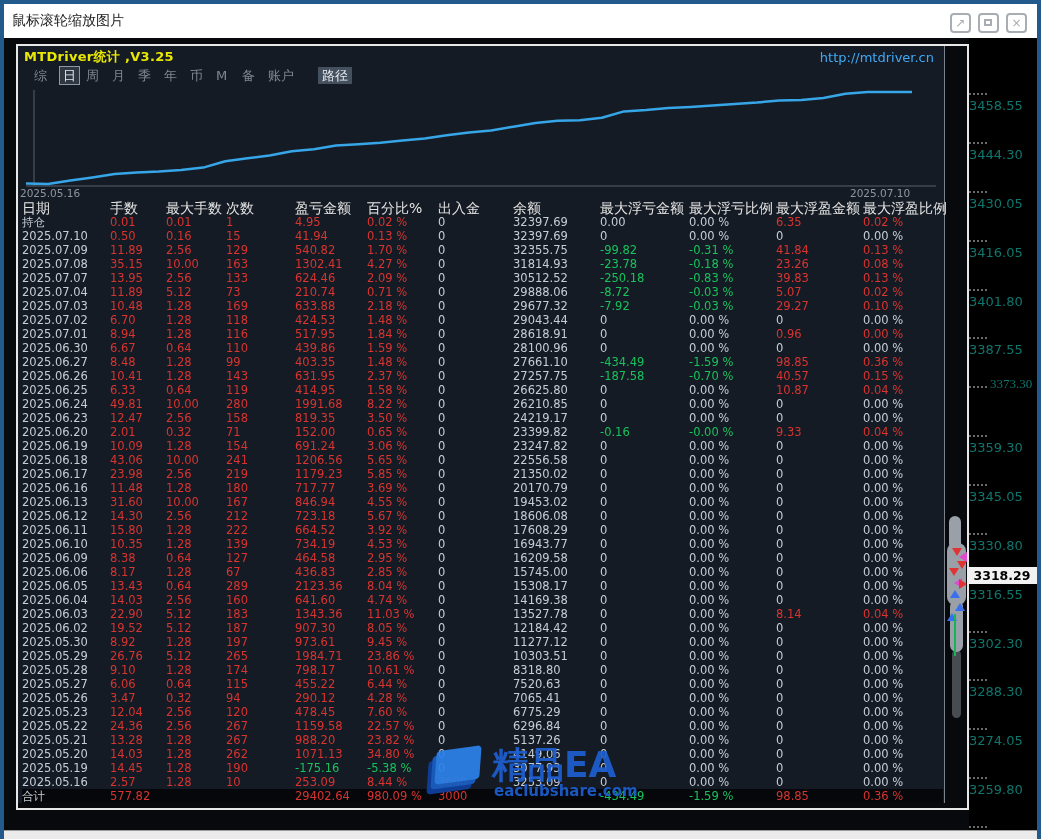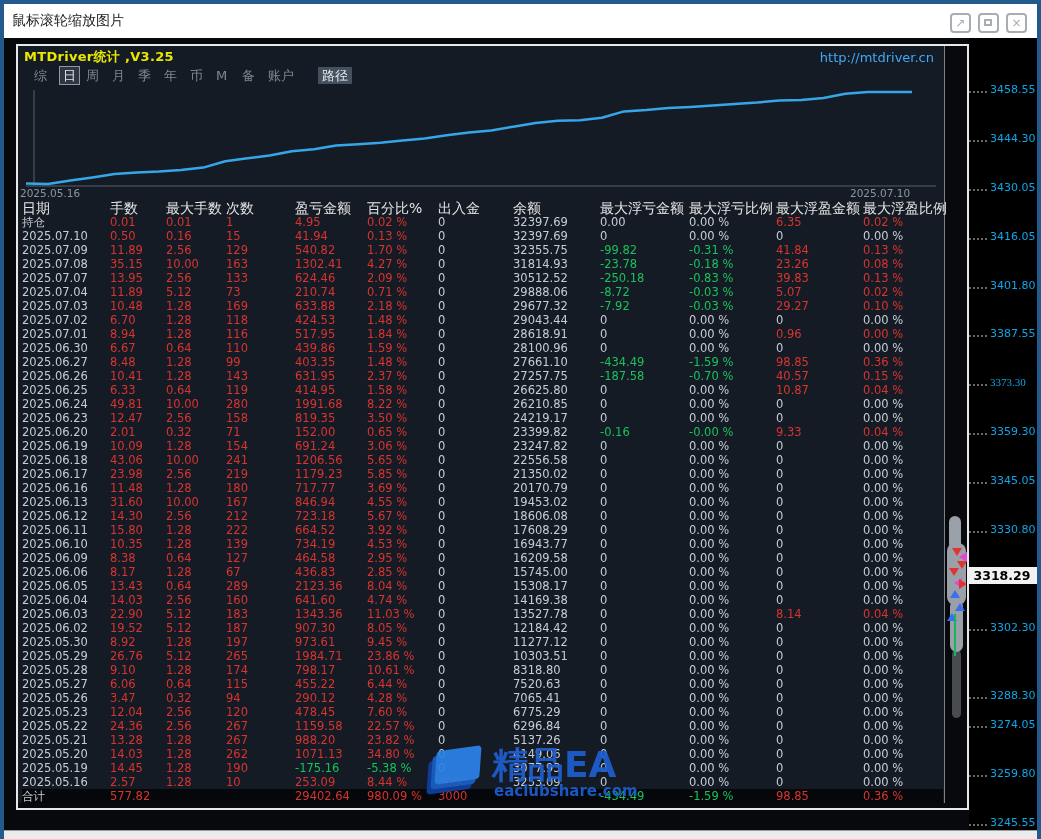--- a/index.html
+++ b/index.html
@@ -37,21 +37,21 @@
   .t-row.total{background:#05070a;}
   .c-gray{color:#c6cdd5;} .c-red{color:#d83430;} .c-green{color:#19c15c;}
   
   #watermark{position:absolute;left:418px;top:708px;width:300px;opacity:.93;z-index:5;}
   #wm-logo{position:absolute;left:0;top:2px;width:64px;height:48px;}
   .wm-book{position:absolute;width:44px;height:34px;border-radius:4px;transform:skewX(-12deg) rotate(-8deg);}
   #wm-title{position:absolute;left:70px;top:0;font-size:36px;font-weight:bold;color:#1d5ecf;line-height:38px;}
   #wm-sub{position:absolute;left:72px;top:36px;font-size:15px;font-weight:bold;color:#1d5ecf;}
   
   #price-axis{position:absolute;left:965px;top:0;width:68px;height:792px;background:#000;}
-  .p-label{position:absolute;left:0;width:100%;height:15px;color:#0ea5e9;font-size:11px;}
+  .p-label{position:absolute;left:0;width:100%;height:15px;color:#0f766e;font-size:13px;}
   .p-label .dash{display:inline-block;width:18px;height:6px;border-bottom:2px dotted #6a6a6a;margin-right:3px;}
   #price-tag{position:absolute;left:-2px;width:70px;height:17px;background:#f2f2f2;color:#000;
     font-size:12.5px;line-height:17px;text-align:center;z-index:6;}
   #price-tag-arrow{position:absolute;left:-8px;top:524px;width:0;height:0;z-index:6;
     border-top:6px solid transparent;border-bottom:6px solid transparent;border-right:8px solid #cdb24a;}
   
   .blob{position:absolute;background:#9aa0a7;border-radius:8px;}
   .tri{position:absolute;width:0;height:0;}
   .tri.down{border-left:5px solid transparent;border-right:5px solid transparent;border-top:8px solid #e03434;}
   .tri.up{border-left:5px solid transparent;border-right:5px solid transparent;border-bottom:8px solid #3a6ff0;}
@@ -738,21 +738,21 @@
         <div class="p-label" style="top: 143px;"><span class="dash"></span>3430.05</div>
         <div class="p-label" style="top: 192px;"><span class="dash"></span>3416.05</div>
         <div class="p-label" style="top: 241px;"><span class="dash"></span>3401.80</div>
         <div class="p-label" style="top: 289px;"><span class="dash"></span>3387.55</div>
         <div class="p-label" style="top: 338px; font-family: Liberation Serif, serif;"><span class="dash"></span>3373.30</div>
         <div class="p-label" style="top: 387px;"><span class="dash"></span>3359.30</div>
         <div class="p-label" style="top: 436px;"><span class="dash"></span>3345.05</div>
         <div class="p-label" style="top: 485px;"><span class="dash"></span>3330.80</div>
         <div class="p-label" style="top: 534px;"><span class="dash"></span>3316.55</div>
         <div class="p-label" style="top: 583px;"><span class="dash"></span>3302.30</div>
-        <div class="p-label" style="top: 651px;"><span class="dash"></span>3288.30</div>
+        <div class="p-label" style="top: 631px;"><span class="dash"></span>3288.30</div>
         <div class="p-label" style="top: 680px;"><span class="dash"></span>3274.05</div>
         <div class="p-label" style="top: 729px;"><span class="dash"></span>3259.80</div>
         <div class="p-label" style="top: 778px;"><span class="dash"></span>3245.55</div>
       </div>
     <div id="price-tag-arrow"></div>
 
     <div id="time-axis">
         <div class="time-label" style="left: 6px;">11 Jun 11:00</div>
         <div class="time-label" style="left: 113px;">13 Jun 13:00</div>
         <div class="time-label" style="left: 220px;">17 Jun 15:00</div>

